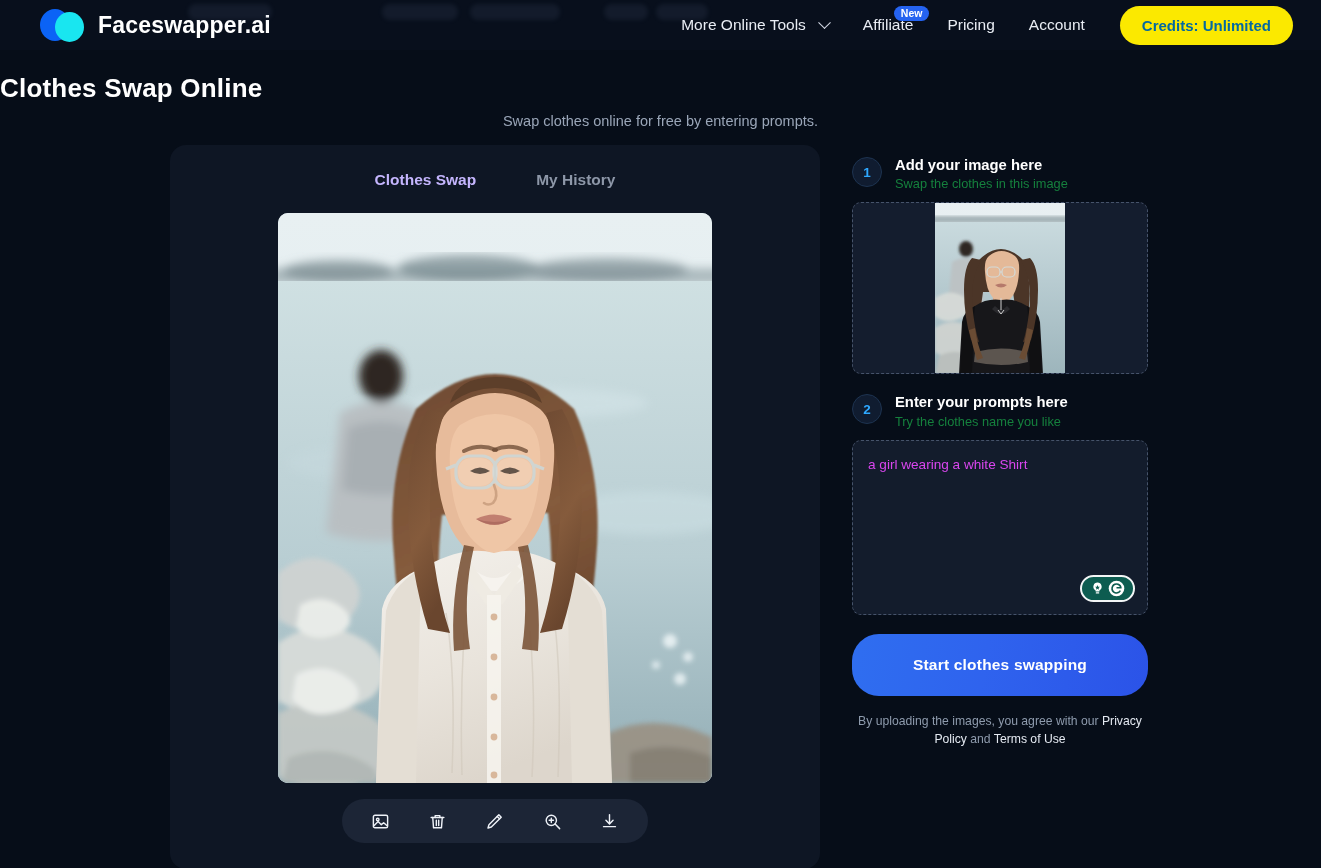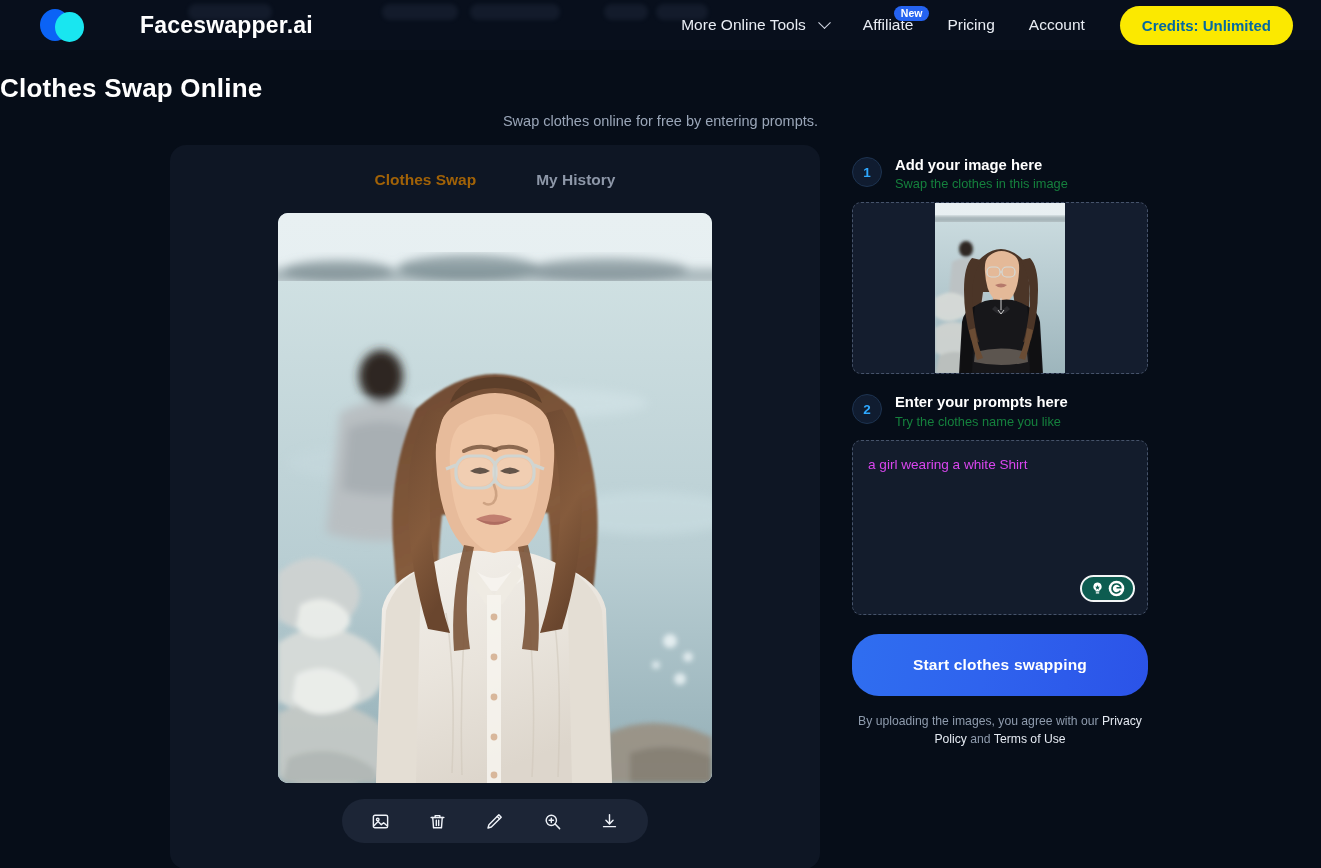--- a/index.html
+++ b/index.html
@@ -50,21 +50,20 @@
     width: 29px; height: 30px;
     background: #19e6f0;
     border-radius: 50%;
   }
   .brand-name {
     font-size: 23px;
     font-weight: bold;
     letter-spacing: .2px;
     color: #ffffff;
     white-space: nowrap;
-    margin-left: 42px;
   }
 
   
   .ghost-row {
     position: absolute;
     left: 0; top: 0;
     width: 100%; height: 28px;
     pointer-events: none;
   }
   .ghost {
@@ -163,21 +162,21 @@
     gap: 56px;
     margin-bottom: 20px;
   }
   .tab {
     font-size: 15.5px;
     font-weight: bold;
     color: #8d97a8;
     cursor: pointer;
     padding: 4px 2px;
   }
-  .tab.active { color: #a16207; }
+  .tab.active { color: #c4b5fd; }
 
   .preview-wrap {
     display: flex;
     justify-content: center;
   }
   .preview {
     width: 434px;
     height: 570px;
     border-radius: 10px;
     overflow: hidden;

